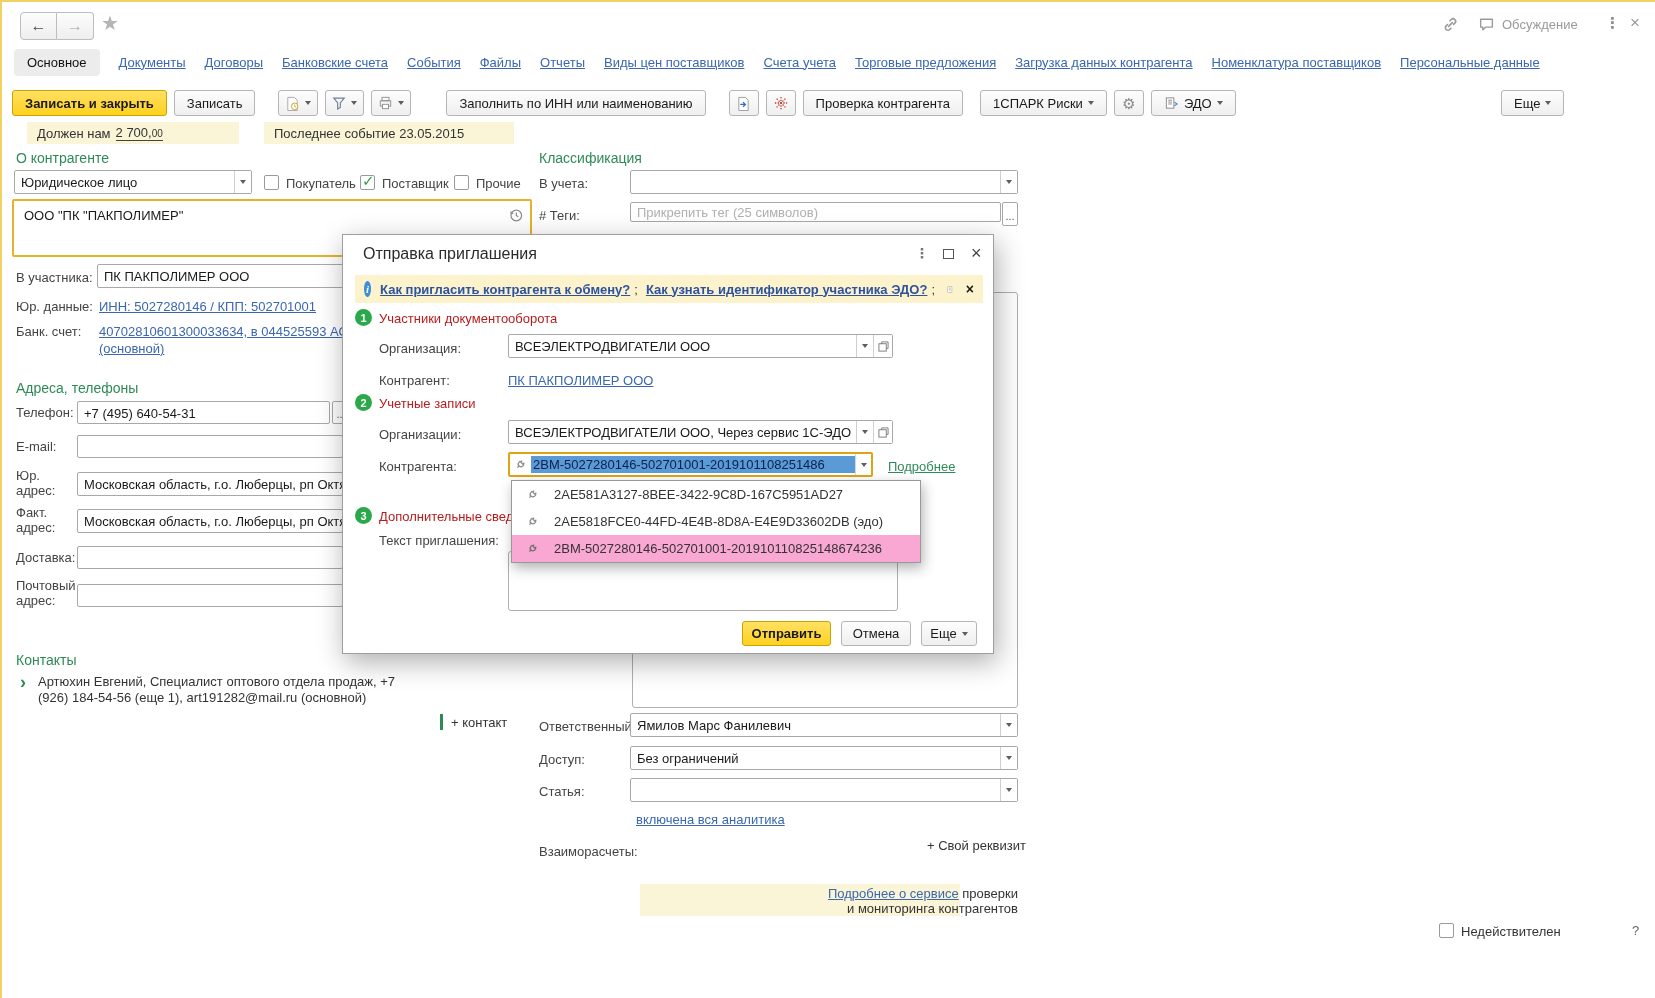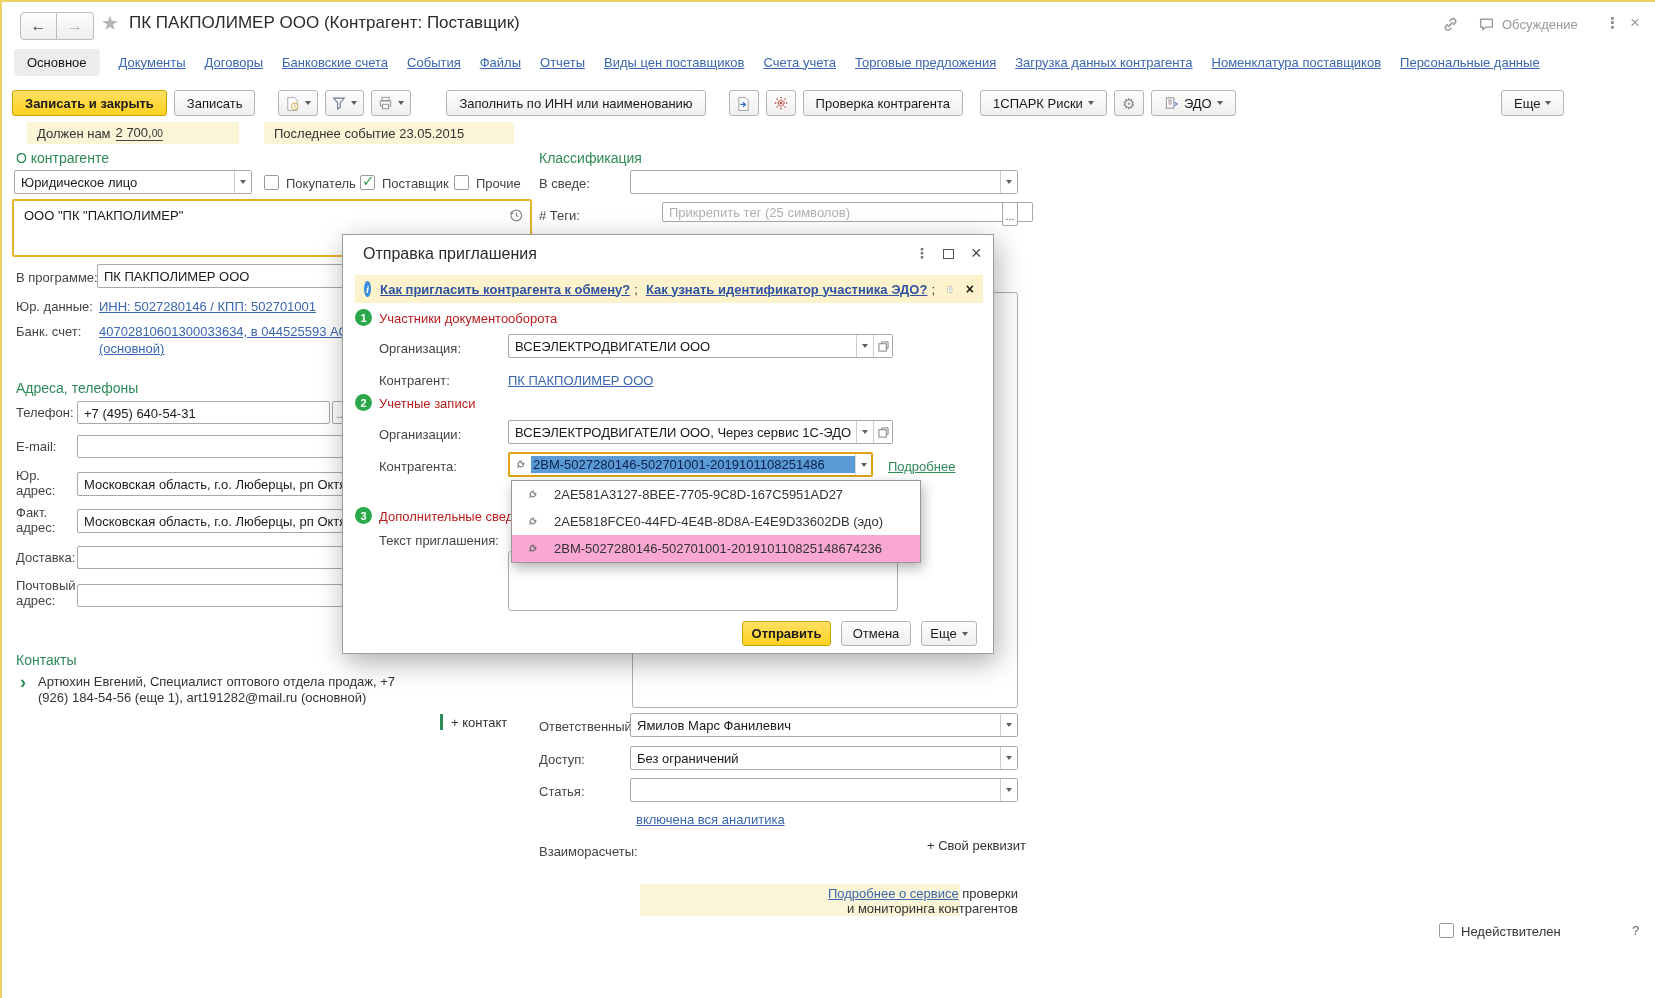--- a/index.html
+++ b/index.html
@@ -110,21 +110,20 @@
 
   <div class="navgrp">
     <div class="nav-btn">
         <span>←</span>
       </div>
     <div class="nav-btn">
         <span>→</span>
       </div>
   </div>
   <div class="star">★</div>
-  <div class="title">ПК ПАКПОЛИМЕР ООО (Контрагент: Поставщик)</div>
 
   <svg class="hicon" style="left:1440px" width="17" height="17" viewBox="0 0 16 16">
     <g fill="none" stroke="#9a9a9a" stroke-width="1.5" stroke-linecap="round">
       <path d="M6.2 9.8l3.6-3.6"></path>
         <path d="M7.5 4.5l1.2-1.2a2.4 2.4 0 013.4 3.4l-1.2 1.2"></path>
         <path d="M8.5 11.5l-1.2 1.2a2.4 2.4 0 01-3.4-3.4l1.2-1.2"></path>
     </g>
   </svg>
   <svg class="hicon" style="left:1476px" width="17" height="17" viewBox="0 0 16 16">
     <path d="M2.5 3h11v7.5H7l-2.5 2.5v-2.5h-2z" fill="none" stroke="#9a9a9a" stroke-width="1.3" stroke-linejoin="round"></path>
@@ -239,21 +238,21 @@
 
   <div class="namebox">
     <div class="txt">ООО "ПК "ПАКПОЛИМЕР"</div>
     <svg class="clock" width="16" height="16" viewBox="0 0 16 16">
       <circle cx="8.3" cy="8.5" r="5.3" fill="none" stroke="#8a8a8a" stroke-width="1.2"></circle>
       <path d="M8.3 5.5v3l2 1.2" fill="none" stroke="#8a8a8a" stroke-width="1.2"></path>
       <path d="M3 4.2v2.3h2.3" fill="none" stroke="#8a8a8a" stroke-width="1.1"></path>
     </svg>
   </div>
 
-  <div class="lbl" style="left:14px; top:268px;">В программе:</div>
+  <div class="lbl" style="left:14px; top:268px;">В участника:</div>
   <div class="inp" style="left:95px; top:262px; width:435px; height:24px;">ПК ПАКПОЛИМЕР ООО</div>
 
   <div class="lbl" style="left:14px; top:297px;">Юр. данные:</div>
   <div class="bl" style="left:97px; top:297px;">ИНН: 5027280146 / КПП: 502701001</div>
 
   <div class="lbl" style="left:14px; top:322px;">Банк. счет:</div>
   <div class="bl" style="left:97px; top:322px;">40702810601300033634, в 044525593 АО "</div>
   <div class="bl" style="left:97px; top:339px;">(основной)</div>
 
   <div class="hg" style="left:14px; top:378px;">Адреса, телефоны</div>
@@ -278,30 +277,30 @@
   <div class="inp" style="left:75px; top:582px; width:266px; height:23px;"></div>
 
   <div class="hg" style="left:14px; top:650px;">Контакты</div>
   <div class="chev" style="left:18px; top:673px;">›</div>
   <div class="contact-text">Артюхин Евгений, Специалист оптового отдела продаж, +7 (926) 184-54-56 (еще 1), art191282@mail.ru (основной)</div>
   <div class="addbar" style="left:438px; top:712px;"></div>
   <div class="lbl" style="left:449px; top:713px; color:#333;">+ контакт</div>
 
   <div class="hg" style="left:537px; top:148px;">Классификация</div>
 
-  <div class="lbl" style="left:537px; top:174px;">В сведе:</div>
+  <div class="lbl" style="left:537px; top:174px;">В учета:</div>
   <div class="field" style="left:628px; top:168px; width:388px;">
     <div class="val"></div>
     <div class="abtn">
         <span class="tri"></span>
       </div>
   </div>
 
   <div class="lbl" style="left:537px; top:206px;"># Теги:</div>
-  <input class="inp" style="left: 660px; top: 200px; width: 371px; height: 20px;" readonly="" placeholder="Прикрепить тег (25 символов)">
+  <input class="inp" style="left: 628px; top: 200px; width: 371px; height: 20px;" readonly="" placeholder="Прикрепить тег (25 символов)">
   <div class="ell" style="left:1000px; top:200px; width:16px; height:24px;">...</div>
 
   <div class="bigbox"></div>
 
   <div class="lbl" style="left:537px; top:717px;">Ответственный:</div>
   <div class="field" style="left:628px; top:711px; width:388px;">
     <div class="val">Ямилов Марс Фанилевич</div>
     <div class="abtn">
         <span class="tri"></span>
       </div>
@@ -424,21 +423,21 @@
     </div>
 
     <div class="ddl">
       <div class="row">
         <svg width="15" height="15" viewBox="0 0 16 16">
           <g transform="rotate(45 8 8)" fill="none" stroke="#8a8a8a" stroke-width="1.3">
             <path d="M5.2 7.5a2.8 2.8 0 005.6 0V6H5.2z"></path>
               <path d="M6.4 6V3.8M9.6 6V3.8M8 10.3v2.4"></path>
           </g>
         </svg>
-        <span>2AE581A3127-8BEE-7705-9C8D-167C5951AD27</span>
+        <span>2AE581A3127-8BEE-3422-9C8D-167C5951AD27</span>
       </div>
       <div class="row">
         <svg width="15" height="15" viewBox="0 0 16 16">
           <g transform="rotate(45 8 8)" fill="none" stroke="#8a8a8a" stroke-width="1.3">
             <path d="M5.2 7.5a2.8 2.8 0 005.6 0V6H5.2z"></path>
               <path d="M6.4 6V3.8M9.6 6V3.8M8 10.3v2.4"></path>
           </g>
         </svg>
         <span>2AE5818FCE0-44FD-4E4B-8D8A-E4E9D33602DB (эдо)</span>
       </div>

